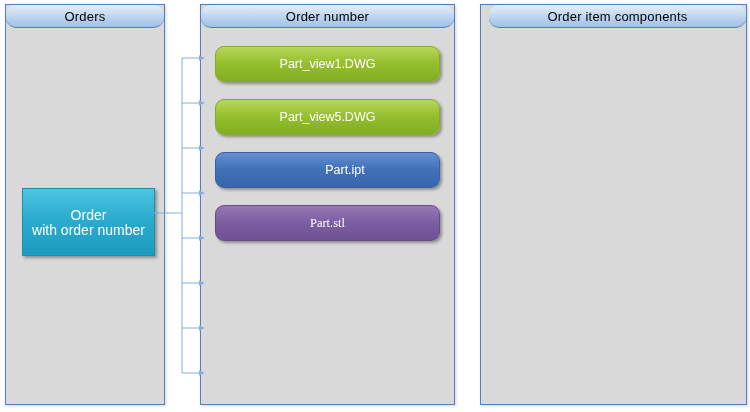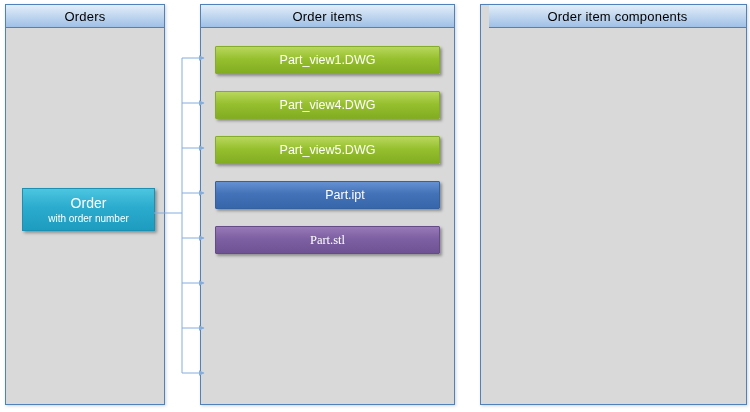--- a/index.html
+++ b/index.html
@@ -28,71 +28,72 @@
   .panel-header {
     height: 22px;
     border-bottom: 1px solid #4f81bd;
     background: linear-gradient(to bottom, #e3eefa 0%, #c4d9f0 45%, #9fc0e6 100%);
     display: flex;
     align-items: center;
     justify-content: center;
     font-size: 13px;
     color: #000000;
     letter-spacing: 0.2px;
+    border-radius: 10px;
   }
   .panel-body {
     position: relative;
     height: 378px;
   }
   #panel-orders   { left: 5px;   width: 160px; }
   #panel-items    { left: 200px; width: 255px; }
   #panel-components { left: 480px; width: 267px; padding-left: 8px; }
 
   
   .order-node {
     position: absolute;
     left: 16px;
     top: 160px;
     width: 133px;
-    height: 43px;
+    height: 68px;
     background: linear-gradient(to bottom, #4cc5e0 0%, #2babce 45%, #1d9cbf 100%);
     border: 1px solid #1a90b2;
     box-sizing: border-box;
     box-shadow: 2px 2px 3px rgba(0,0,0,0.35);
     color: #ffffff;
     display: flex;
     flex-direction: column;
     align-items: center;
     justify-content: center;
     text-align: center;
   }
   .order-node .main { font-size: 14px; line-height: 17px; }
-  .order-node .sub  { font-size: 10px; line-height: 13px; }
+  .order-node .sub  { font-size: 14px; line-height: 13px; }
 
   
   .items-stack {
     position: absolute;
     left: 0; top: 0; right: 0;
     display: flex;
     flex-direction: column;
     align-items: center;
     padding-top: 18px;
     gap: 17px;
   }
   .bar {
     width: 225px;
-    height: 28px;
+    height: 36px;
     box-sizing: border-box;
     display: flex;
     align-items: center;
     justify-content: center;
     color: #ffffff;
     font-size: 12.5px;
     box-shadow: 2px 2px 3px rgba(0,0,0,0.35);
-    border-radius: 1px;
+    border-radius: 9px;
   }
   .bar.green {
     background: linear-gradient(to bottom, #b8d75c 0%, #97c02f 45%, #82ad22 100%);
     border: 1px solid #86ad2a;
   }
   .bar.blue {
     background: linear-gradient(to bottom, #6591d3 0%, #4472b8 45%, #3766ab 100%);
     border: 1px solid #34619f;
     padding-left: 35px;
   }
@@ -121,25 +122,24 @@
     <div class="panel-header">Orders</div>
     <div class="panel-body">
       <div class="order-node">
         <div class="main">Order</div>
         <div class="sub">with  order number</div>
       </div>
     </div>
   </div>
 
   <div class="panel" id="panel-items">
-    <div class="panel-header">Order items</div>
+    <div class="panel-header">Order number</div>
     <div class="panel-body">
       <div class="items-stack">
         <div class="bar green">Part_view1.DWG</div>
-        <div class="bar green">Part_view4.DWG</div>
         <div class="bar green">Part_view5.DWG</div>
         <div class="bar blue">Part.ipt</div>
         <div class="bar purple">Part.stl</div>
       </div>
     </div>
   </div>
 
   <div class="panel" id="panel-components">
     <div class="panel-header">Order item components</div>
     <div class="panel-body"></div>

